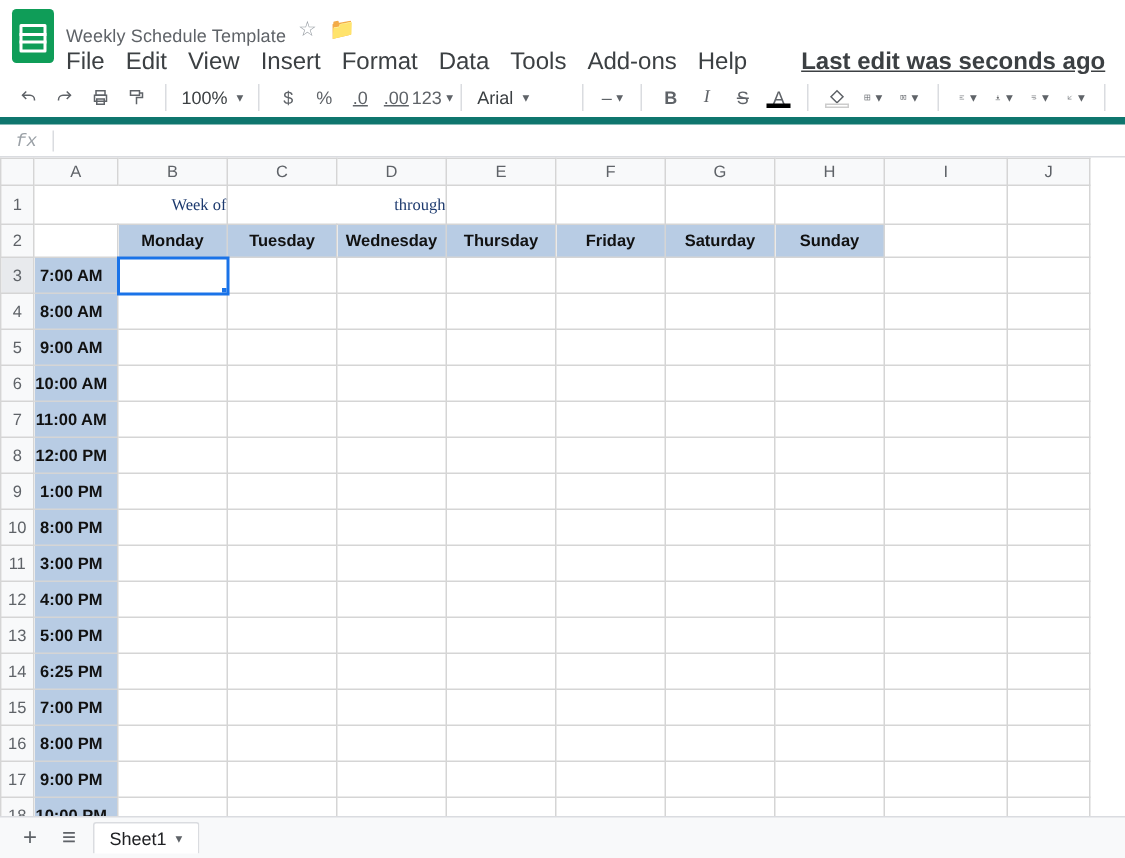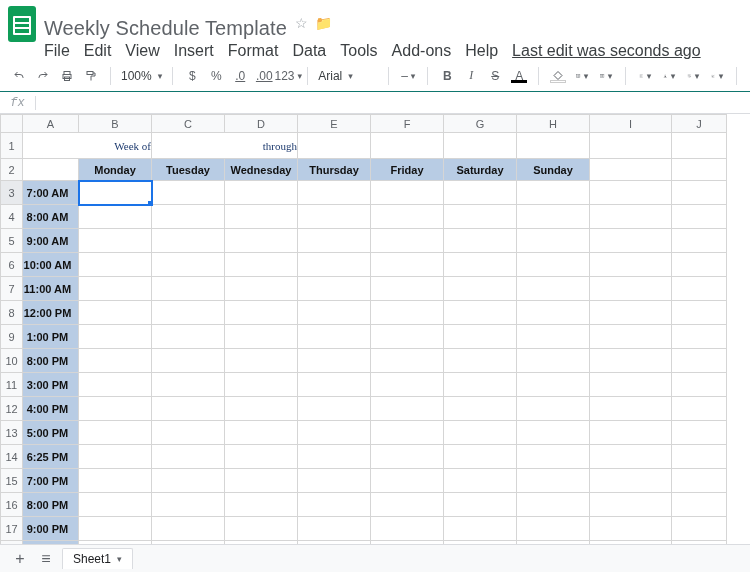--- a/index.html
+++ b/index.html
@@ -21,31 +21,31 @@
   .app-logo::before {
     content: ""; position: absolute; left: 5px; right: 5px; top: 10px; bottom: 7px;
     border: 2px solid #fff; border-radius: 1px;
   }
   .app-logo::after {
     content: ""; position: absolute; left: 5px; right: 5px; top: 16px; height: 2px;
     background: #fff; box-shadow: 0 5px 0 #fff;
   }
   .title-col { display: flex; flex-direction: column; }
   .title-line { display: flex; align-items: center; gap: 8px; }
-  .doc-title { font-size: 20px; color: #5f6368; letter-spacing: .1px; margin-top: 11px; }
+  .doc-title { font-size: 12px; color: #5f6368; letter-spacing: .1px; margin-top: 11px; }
   .star-icon, .folder-icon { color:#9aa0a6; font-size:14px; }
   .menubar { display:flex; gap:14px; margin-top:2px; align-items:center; }
   .menubar span { font-size:16px; color:#3c4043; cursor:default; }
-  .last-edit { font-size:12px; color:#9aa0a6; text-decoration: underline; margin-left:0; }
+  .last-edit { font-size:12px; color:#9aa0a6; text-decoration: underline; margin-left:22px;font-weight:bold; }
 
   
   .toolbar {
     display:flex; align-items:center; gap:6px;
     padding: 4px 10px;
-    border-bottom: 1px solid #0f766e;
+    border-bottom: 5px solid #0f766e;
     height: 32px;
     color:#5f6368;
     font-size:12px;
   }
   .tbtn {
     min-width:18px; height:20px; display:flex; align-items:center; justify-content:center;
     padding:0 3px; border-radius:3px; position:relative;
   }
   .tbtn svg { display:block; }
   .sep { width:1px; height:18px; background:#dadce0; margin:0 4px; flex-shrink:0; }

